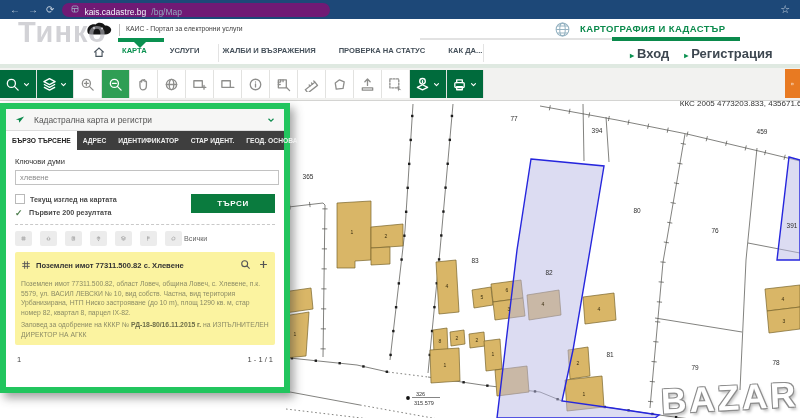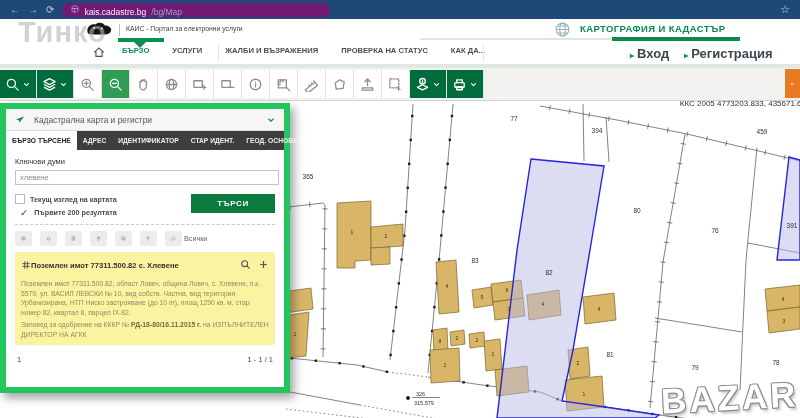--- a/index.html
+++ b/index.html
@@ -70,34 +70,34 @@
   .panel-chevron{margin-left:auto;color:#0b8a4c;}
   .panel-tabs{height:19px;background:#3e3e3e;display:flex;align-items:stretch;}
   .ptab{font-size:6.7px;font-weight:bold;color:#efefef;display:flex;align-items:center;
         padding:0 6px;white-space:nowrap;cursor:pointer;}
   .ptab.active{background:#fff;color:#222;}
   .panel-body{padding:7px 9px 0;}
   .lbl{font-size:7.5px;font-weight:normal;color:#333;}
   .search-input{width:254px;height:13px;border:1px solid #c2c2c2;font-size:7.5px;color:#888;
                 padding:0 4px;margin-top:3px;font-family:"Liberation Sans",sans-serif;}
   .controls-row{display:flex;justify-content:space-between;align-items:flex-start;margin-top:5px;}
-  .cb-row{display:flex;align-items:center;gap:5px;margin-top:4px;justify-content:flex-end;}
+  .cb-row{display:flex;align-items:center;gap:5px;margin-top:4px;}
   .cb-box{width:8px;height:8px;border:1px solid #b9b9b9;background:#fff;}
   .cb-check{width:9px;font-size:9px;font-weight:bold;color:#4c7d4c;line-height:8px;}
   .cb-check::before{content:"✓";}
   .cb-label{font-size:7.2px;font-weight:bold;color:#4a4a4a;}
   .tursi{width:84px;height:19px;background:#0a7b3e;color:#fff;font-size:8px;font-weight:bold;
          border:0;letter-spacing:.6px;margin-top:4px;cursor:pointer;}
   .filter-row{display:flex;align-items:center;gap:0;margin-top:7px;border-top:1px dashed #c9c9c9;
               padding-top:6px;}
   .filter-btn{width:17px;height:15px;background:#ececec;border:0;border-radius:2px;color:#838383;
               display:flex;align-items:center;justify-content:center;cursor:pointer;}
   .filter-all{font-size:7.2px;color:#666;margin-left:2px;}
   .result{background:#fbf3a0;margin-top:6px;border-radius:2px;padding:4px 6px 6px;}
-  .result-title-row{display:flex;align-items:center;}
+  .result-title-row{display:flex;align-items:center;gap:5px;}
   .result-title{font-size:7.6px;font-weight:bold;color:#333;}
   .result-grid-ico{color:#555;}
   .result-actions{margin-left:auto;display:flex;gap:7px;color:#555;align-items:center;}
   .result-text{font-size:6.8px;color:#8c8c66;line-height:1.4;margin-top:5px;}
   .result-order{font-size:6.8px;color:#8c8c66;line-height:1.4;margin-top:3px;}
   .result-order b{color:#6e6e49;}
   .pagination{display:flex;justify-content:space-between;font-size:7.5px;color:#444;
               margin-top:10px;padding:0 2px;}
   .page-num{cursor:pointer;}
 </style>
@@ -144,21 +144,21 @@
     <span class="underline-gray"></span>
     <span class="underline-green"></span>
     <span class="green-indicator"></span>
     <span class="green-indicator-arrow"></span>
     <span class="home-link">
       <svg width="14" height="14" viewBox="0 0 16 16" fill="none" stroke="currentColor" stroke-width="1.3">
           <path d="M2.5 8.5 8 3.5l5.5 5M4.5 7.5V13h7V7.5"></path>
         </svg>
     </span>
     <div id="nav-items">
-        <span class="nav-item active">БЪРЗО</span>
+        <span class="nav-item active">КАРТА</span>
         <span class="nav-item">УСЛУГИ</span>
         <span class="nav-item">ЖАЛБИ И ВЪЗРАЖЕНИЯ</span>
         <span class="nav-item">ПРОВЕРКА НА СТАТУС</span>
         <span class="nav-item">КАК ДА...</span>
       </div>
     <span class="nav-sep" style="left:218px"></span>
     <span class="nav-sep" style="left:483px"></span>
     <div id="nav-links">
         <span class="nav-link">Вход</span>
         <span class="nav-link">Регистрация</span>

